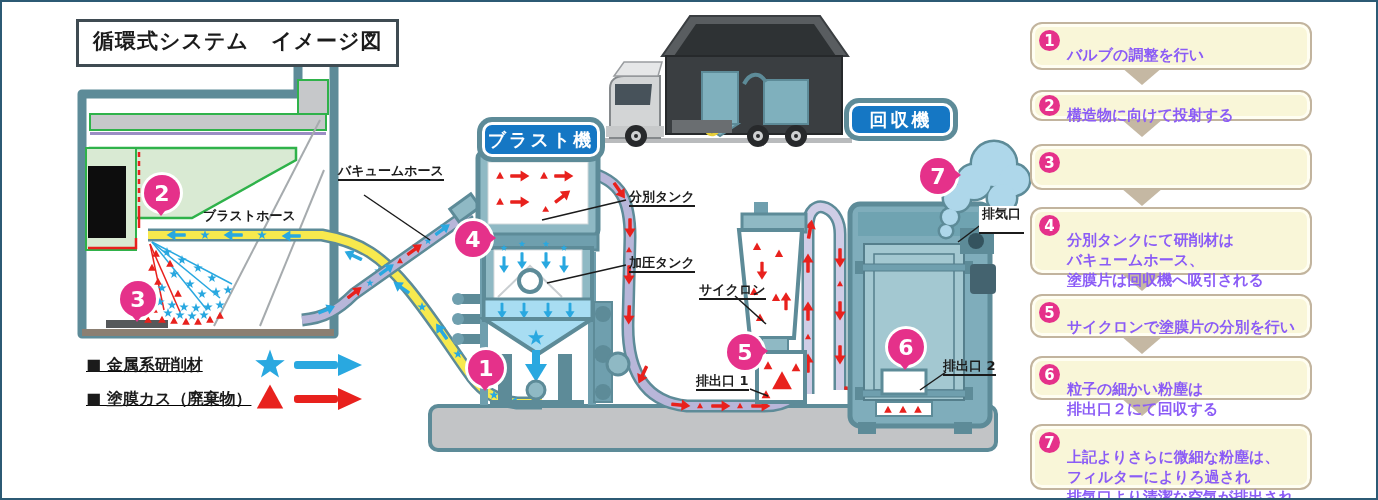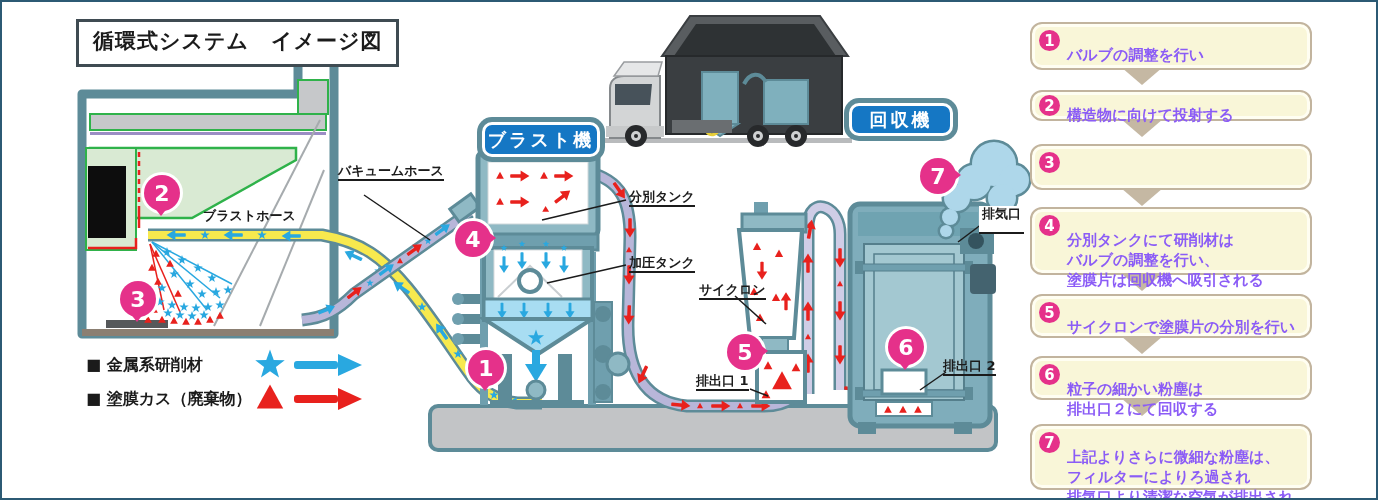--- a/index.html
+++ b/index.html
@@ -9,21 +9,21 @@
   .pill{position:absolute;background:#1577c4;color:#fff;font-weight:bold;font-size:18px;display:flex;align-items:center;justify-content:center;border:3px solid #fff;border-radius:10px;box-shadow:0 0 0 5px #5d8b98;letter-spacing:3px;}
   .pill.blast{left:480px;top:100px;width:112px;height:29px;margin-top:20px;}
   .pill.recovery{left:847px;top:101px;width:98px;height:27px;}
   .plabel{position:absolute;font-size:13px;font-weight:bold;color:#1b1b1b;white-space:nowrap;line-height:1;}
   .plabel.u{border-bottom:2px solid #1b1b1b;padding-bottom:2px;}
   .plabel.bg{background:#fff;padding:1px 3px 12px;}
   .badge{position:absolute;width:36px;height:36px;border-radius:50%;background:#e5318a;color:#fff;font-weight:bold;font-size:22px;display:flex;align-items:center;justify-content:center;box-shadow:0 0 0 3px #fff;z-index:5;}
   .badge::after{content:"";position:absolute;border:8px solid transparent;}
   .badge.td::after{bottom:-13px;left:9px;border-top:10px solid #e5318a;}
   .badge.tr::after{right:-13px;top:9px;border-left:10px solid #e5318a;}
-  .legend{position:absolute;left:84px;top:346px;}
+  .legend{position:absolute;left:84px;top:346px;text-decoration:underline;}
   .legend-row{display:flex;align-items:center;height:34px;}
   .legend-label{font-size:16px;font-weight:bold;color:#1b1b1b;width:168px;}
   .steps{position:absolute;left:1028px;top:0;width:282px;height:500px;}
   .step{position:absolute;left:0;width:282px;box-sizing:border-box;border:2px solid #c2b49e;border-radius:12px;background:#f9f6d8;box-shadow:inset 0 0 0 3px #fffef2;display:flex;gap:7px;padding:3px 6px 3px 7px;z-index:2;}
   .step .num{flex:0 0 auto;width:21px;height:21px;border-radius:50%;background:#e5318a;color:#fff;font-size:15px;font-weight:bold;display:flex;align-items:center;justify-content:center;margin-top:3px;}
   .step .lines{font-size:15px;font-weight:bold;color:#8b5cf6;line-height:20px;padding-top:18px;}
   .step.v-center{align-items:center;}
   .step.v-center .num{margin-top:0;}
   .conn{position:absolute;left:91px;width:0;height:0;border-left:21px solid transparent;border-right:21px solid transparent;border-top:18px solid #c5b8a3;z-index:1;}
 </style>
@@ -417,21 +417,21 @@
       <div>構造物に向けて投射する</div>
     </div>
   </div>
   <div class="step" style="top:142px;height:46px;">
     <span class="num">3</span>
   </div>
   <div class="step" style="top:205px;height:68px;">
     <span class="num">4</span>
     <div class="lines">
       <div>分別タンクにて研削材は</div>
-      <div>バルブの調整を行い、</div>
+      <div>バキュームホース、</div>
       <div>塗膜片は回収機へ吸引される</div>
     </div>
   </div>
   <div class="step" style="top:292px;height:44px;">
     <span class="num">5</span>
     <div class="lines">
       <div>サイクロンで塗膜片の分別を行い</div>
     </div>
   </div>
   <div class="step" style="top:354px;height:44px;">

